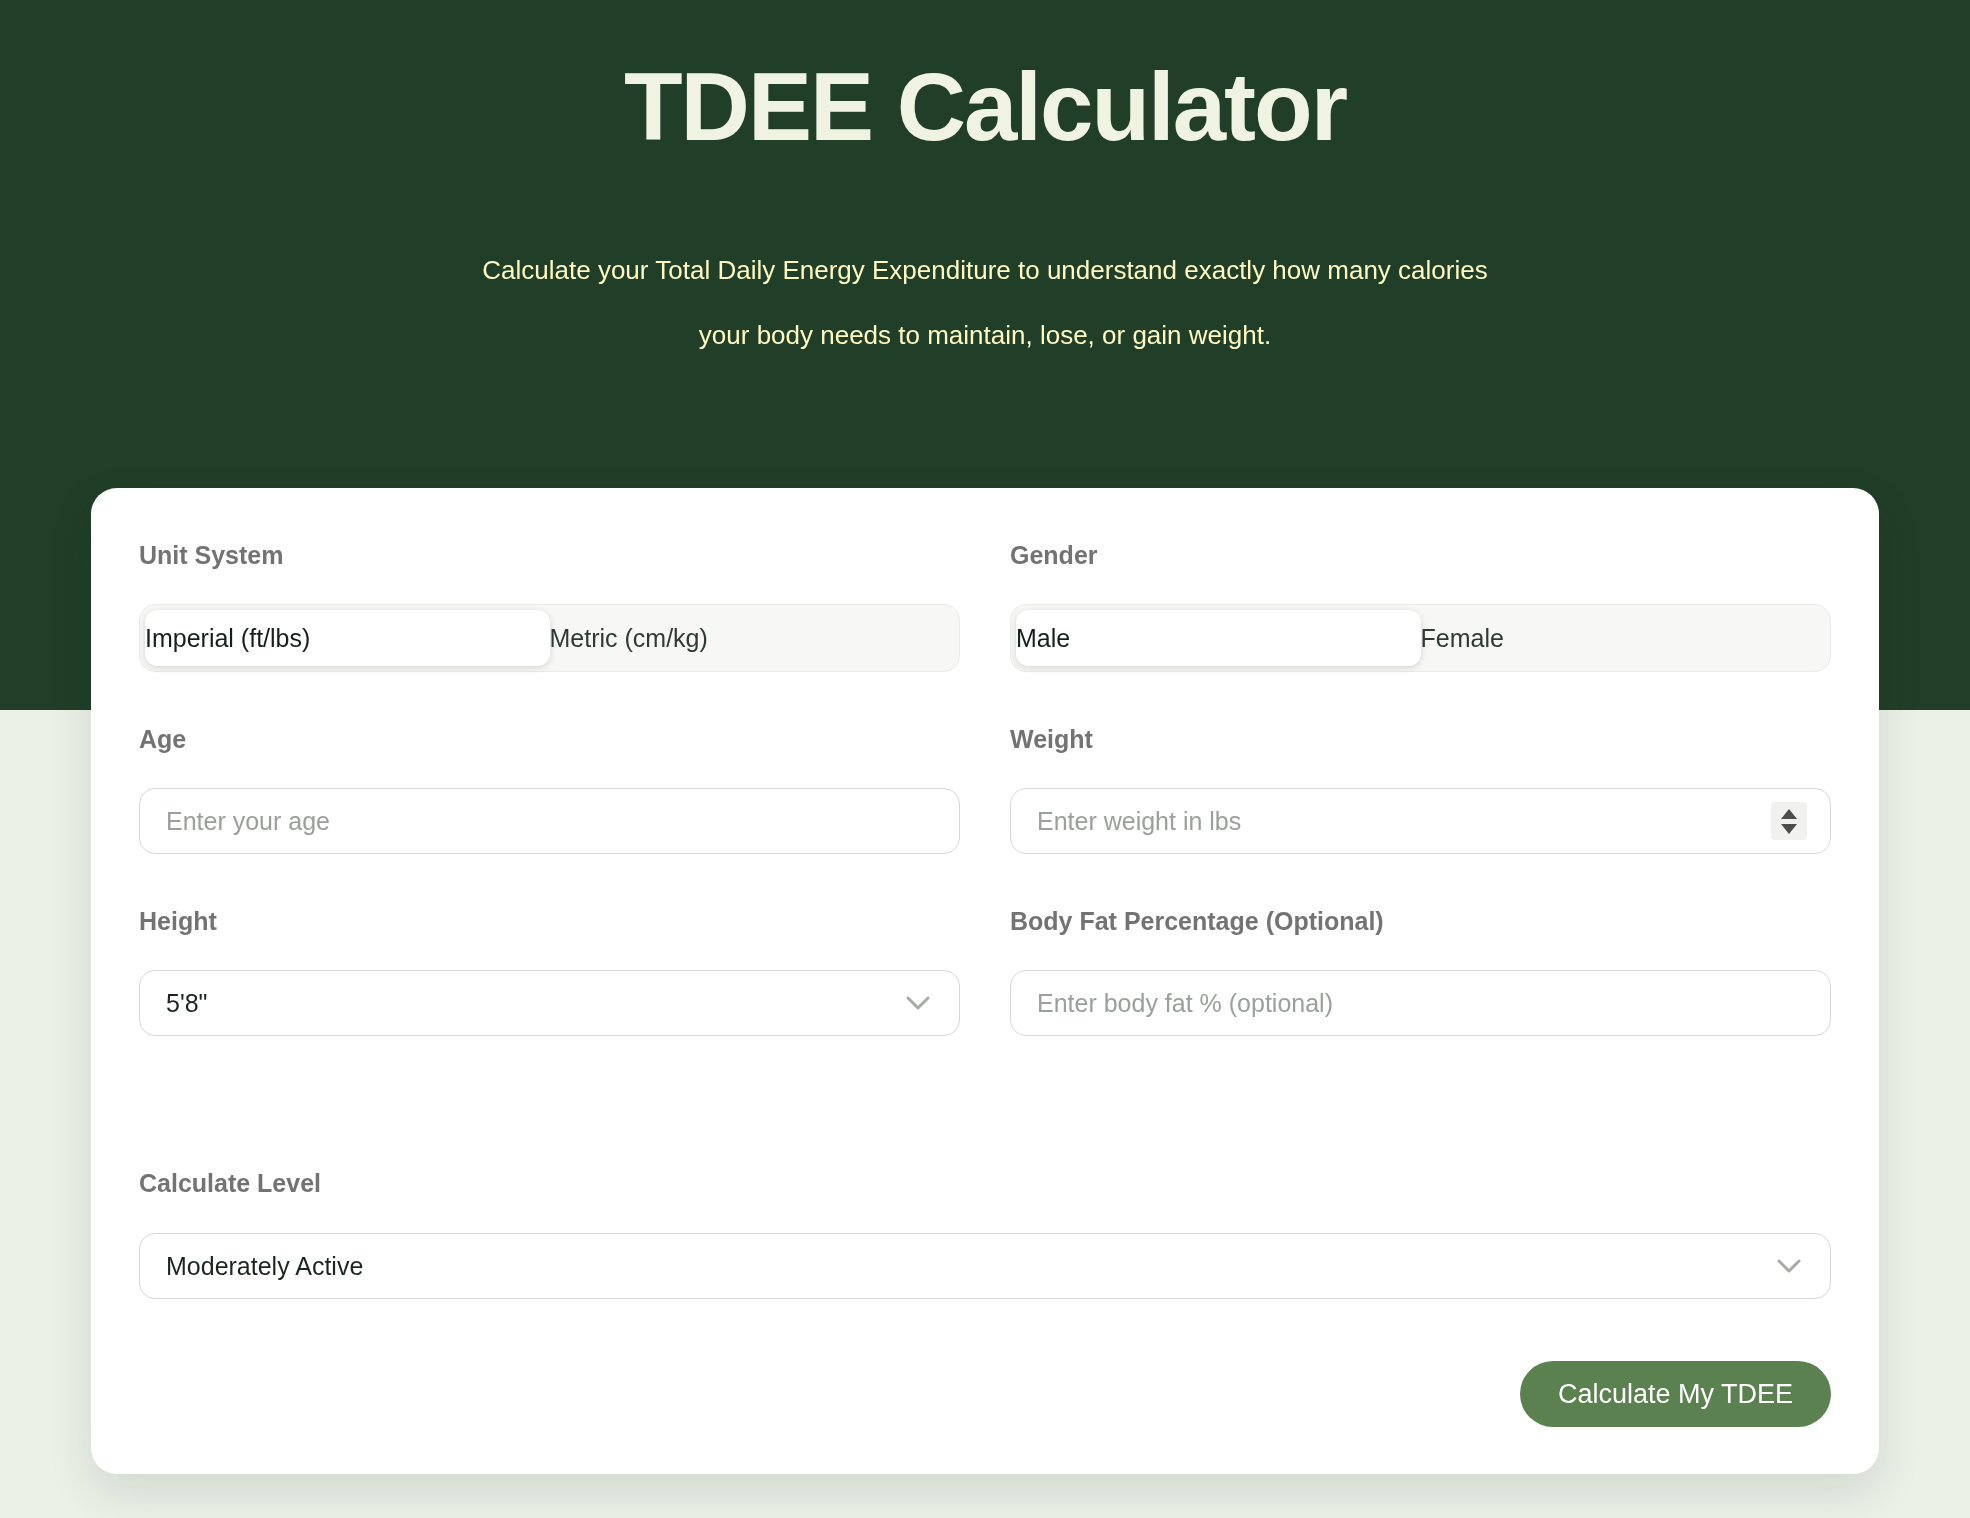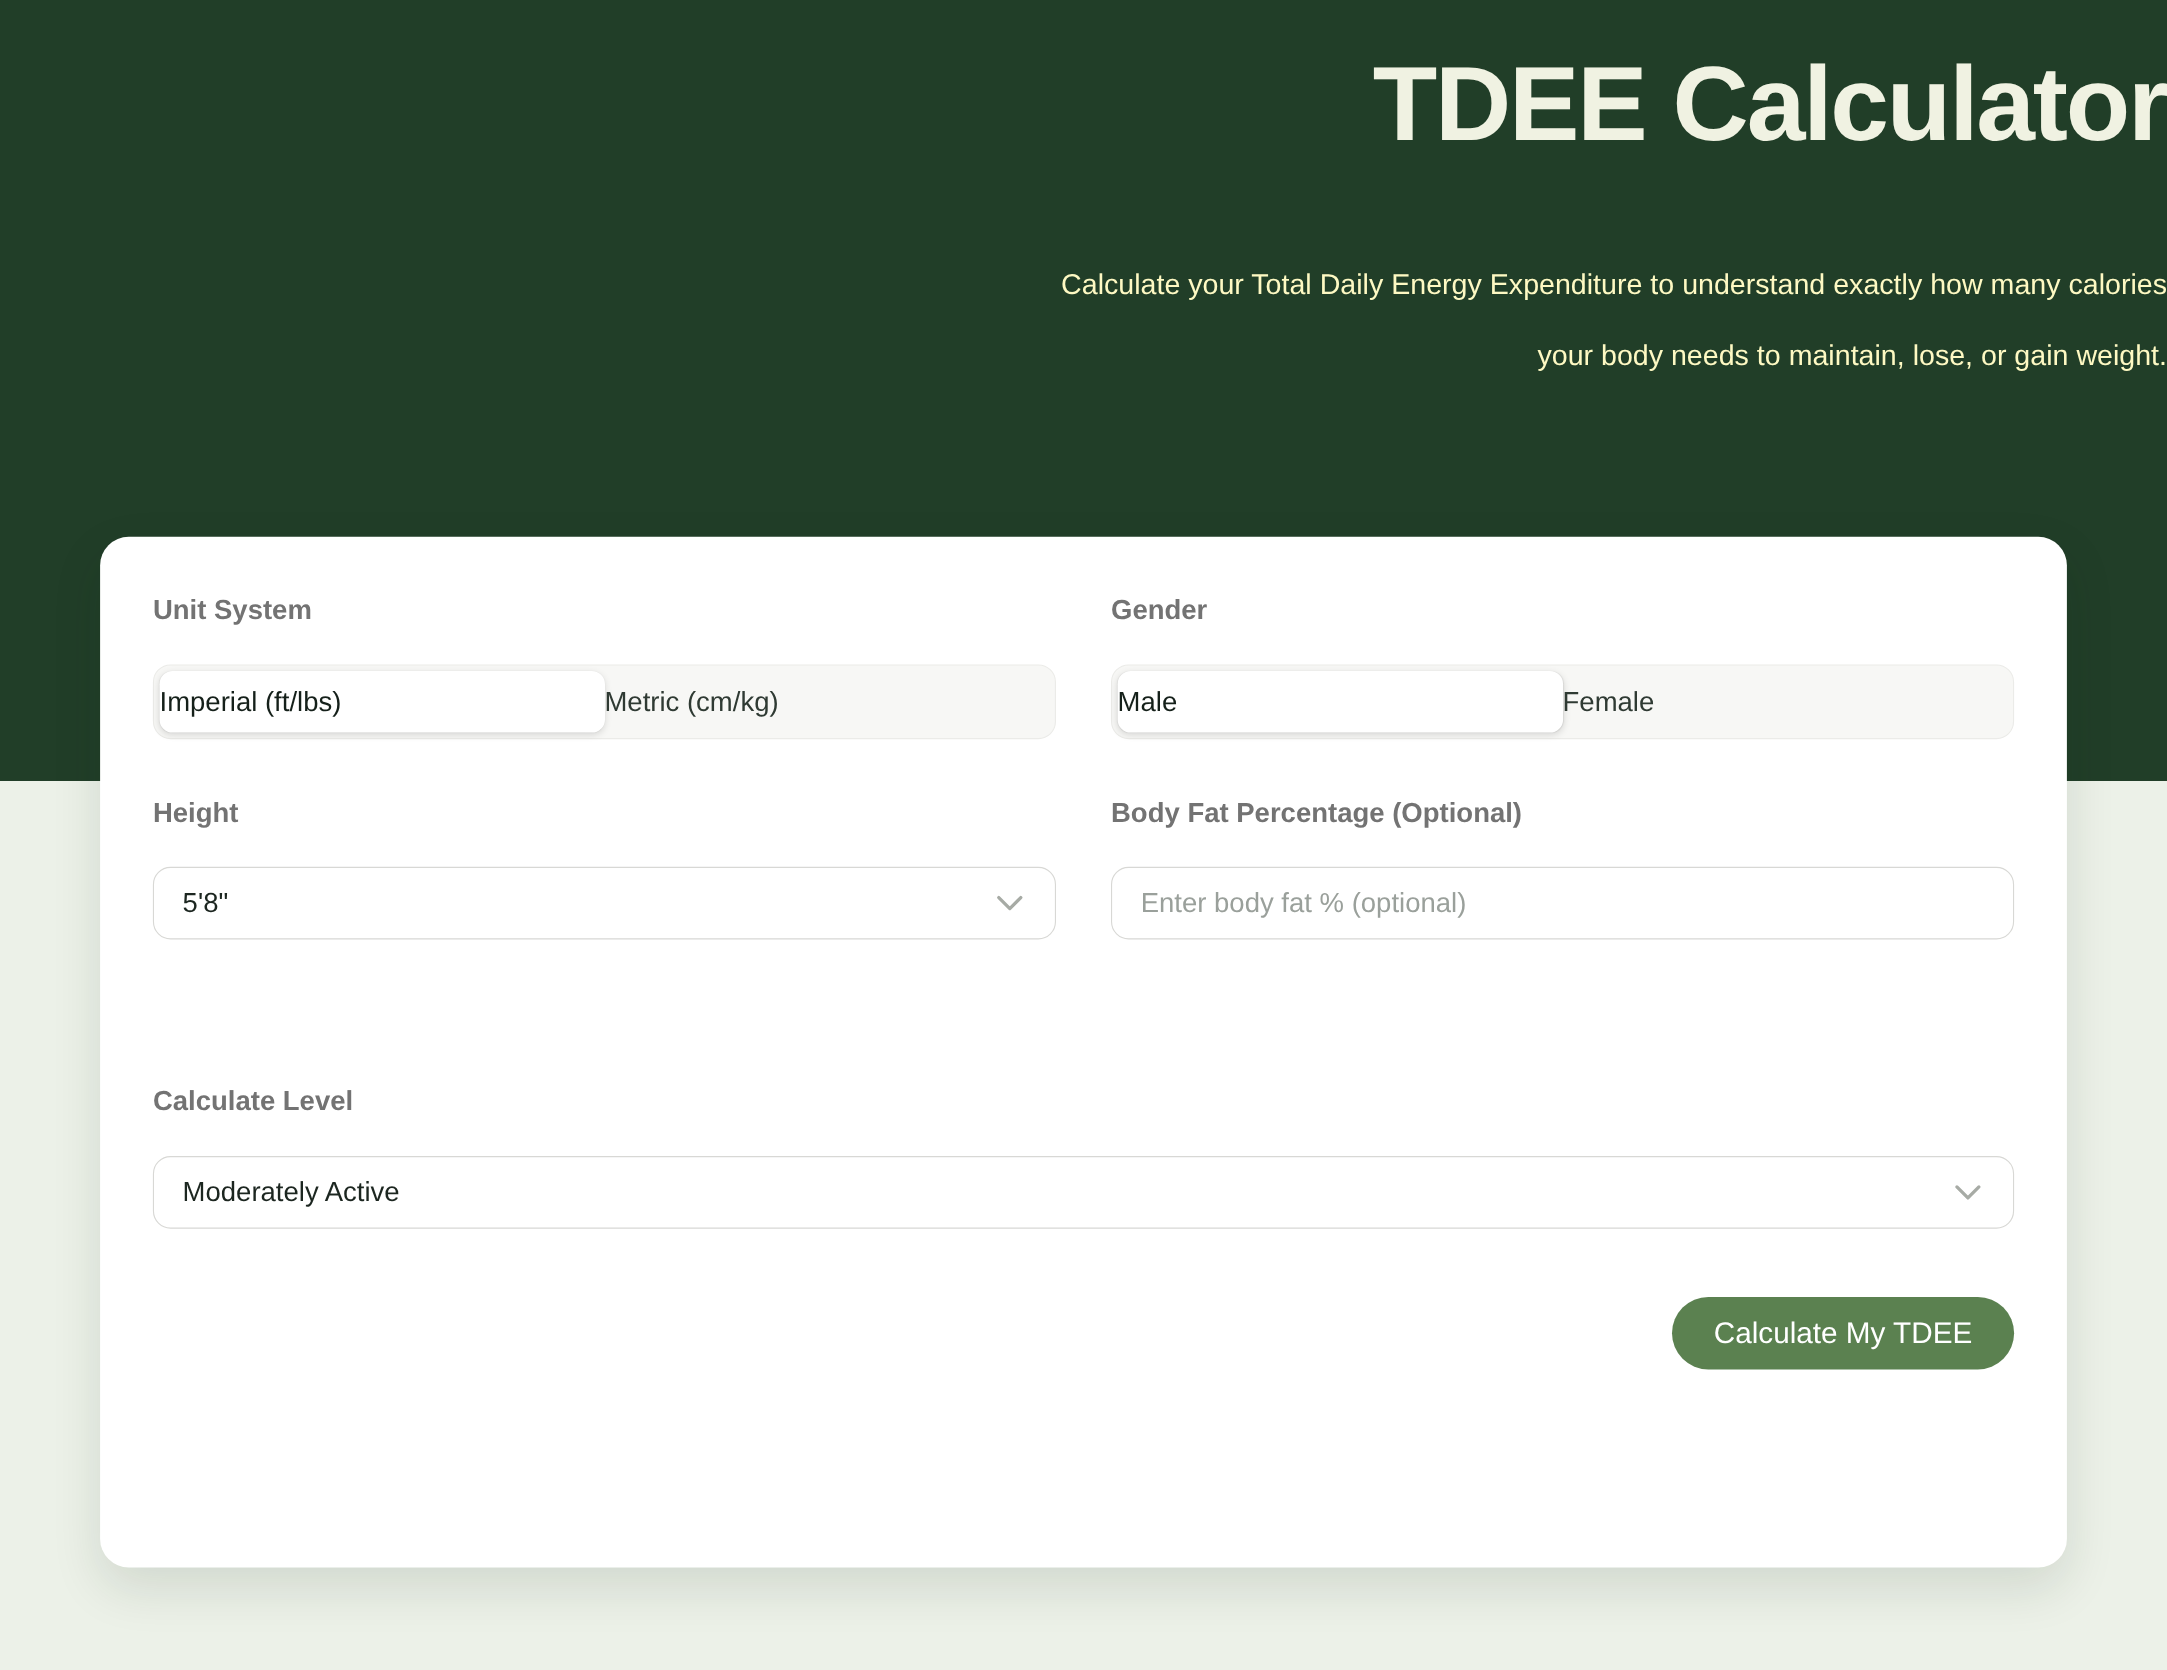--- a/index.html
+++ b/index.html
@@ -11,22 +11,22 @@
     margin: 0 auto;
     overflow: hidden;
   }
   .page { position: relative; width: 1970px; height: 1518px; background: #ecf1e8; }
 
   
   .hero {
     width: 100%;
     height: 710px;
     background: #213e28;
-    text-align: right;
-    padding-top: 40px;
+    text-align: center;
+    padding-top: 52px;
   }
   .hero-title {
     color: #f0f2e2;
     font-size: 96px;
     font-weight: 700;
     letter-spacing: -2px;
     line-height: 110px;
   }
   .hero-sub {
     margin-top: 76px;
@@ -197,20 +197,37 @@
           <div class="segment selected">
             <span>Male</span>
           </div>
           <div class="segment">
             <span>Female</span>
           </div>
         </div>
       </div>
     </div>
 
+    <div class="grid-2">
+      <div class="row">
+        <label class="field-label">Age</label>
+        <input class="text-input" type="text" placeholder="Enter your age" style="">
+      </div>
+
+      <div class="row">
+        <label class="field-label">Weight</label>
+        <div class="input-wrap">
+          <input class="text-input" type="text" placeholder="Enter weight in lbs" style="">
+          <div class="stepper">
+            <span class="tri-up"></span>
+            <span class="tri-down"></span>
+          </div>
+        </div>
+      </div>
+    </div>
 
     <div class="grid-2">
       <div class="row">
         <span class="field-label">Height</span>
         <div class="select-box">
           <span>5'8"</span>
           <span class="chevron">
             <svg width="30" height="18" viewBox="0 0 30 18" fill="none">
               <polyline points="5,4 15,14 25,4" stroke="#a7aba5" stroke-width="3" stroke-linecap="round" stroke-linejoin="round" fill="none"></polyline>
             </svg>

